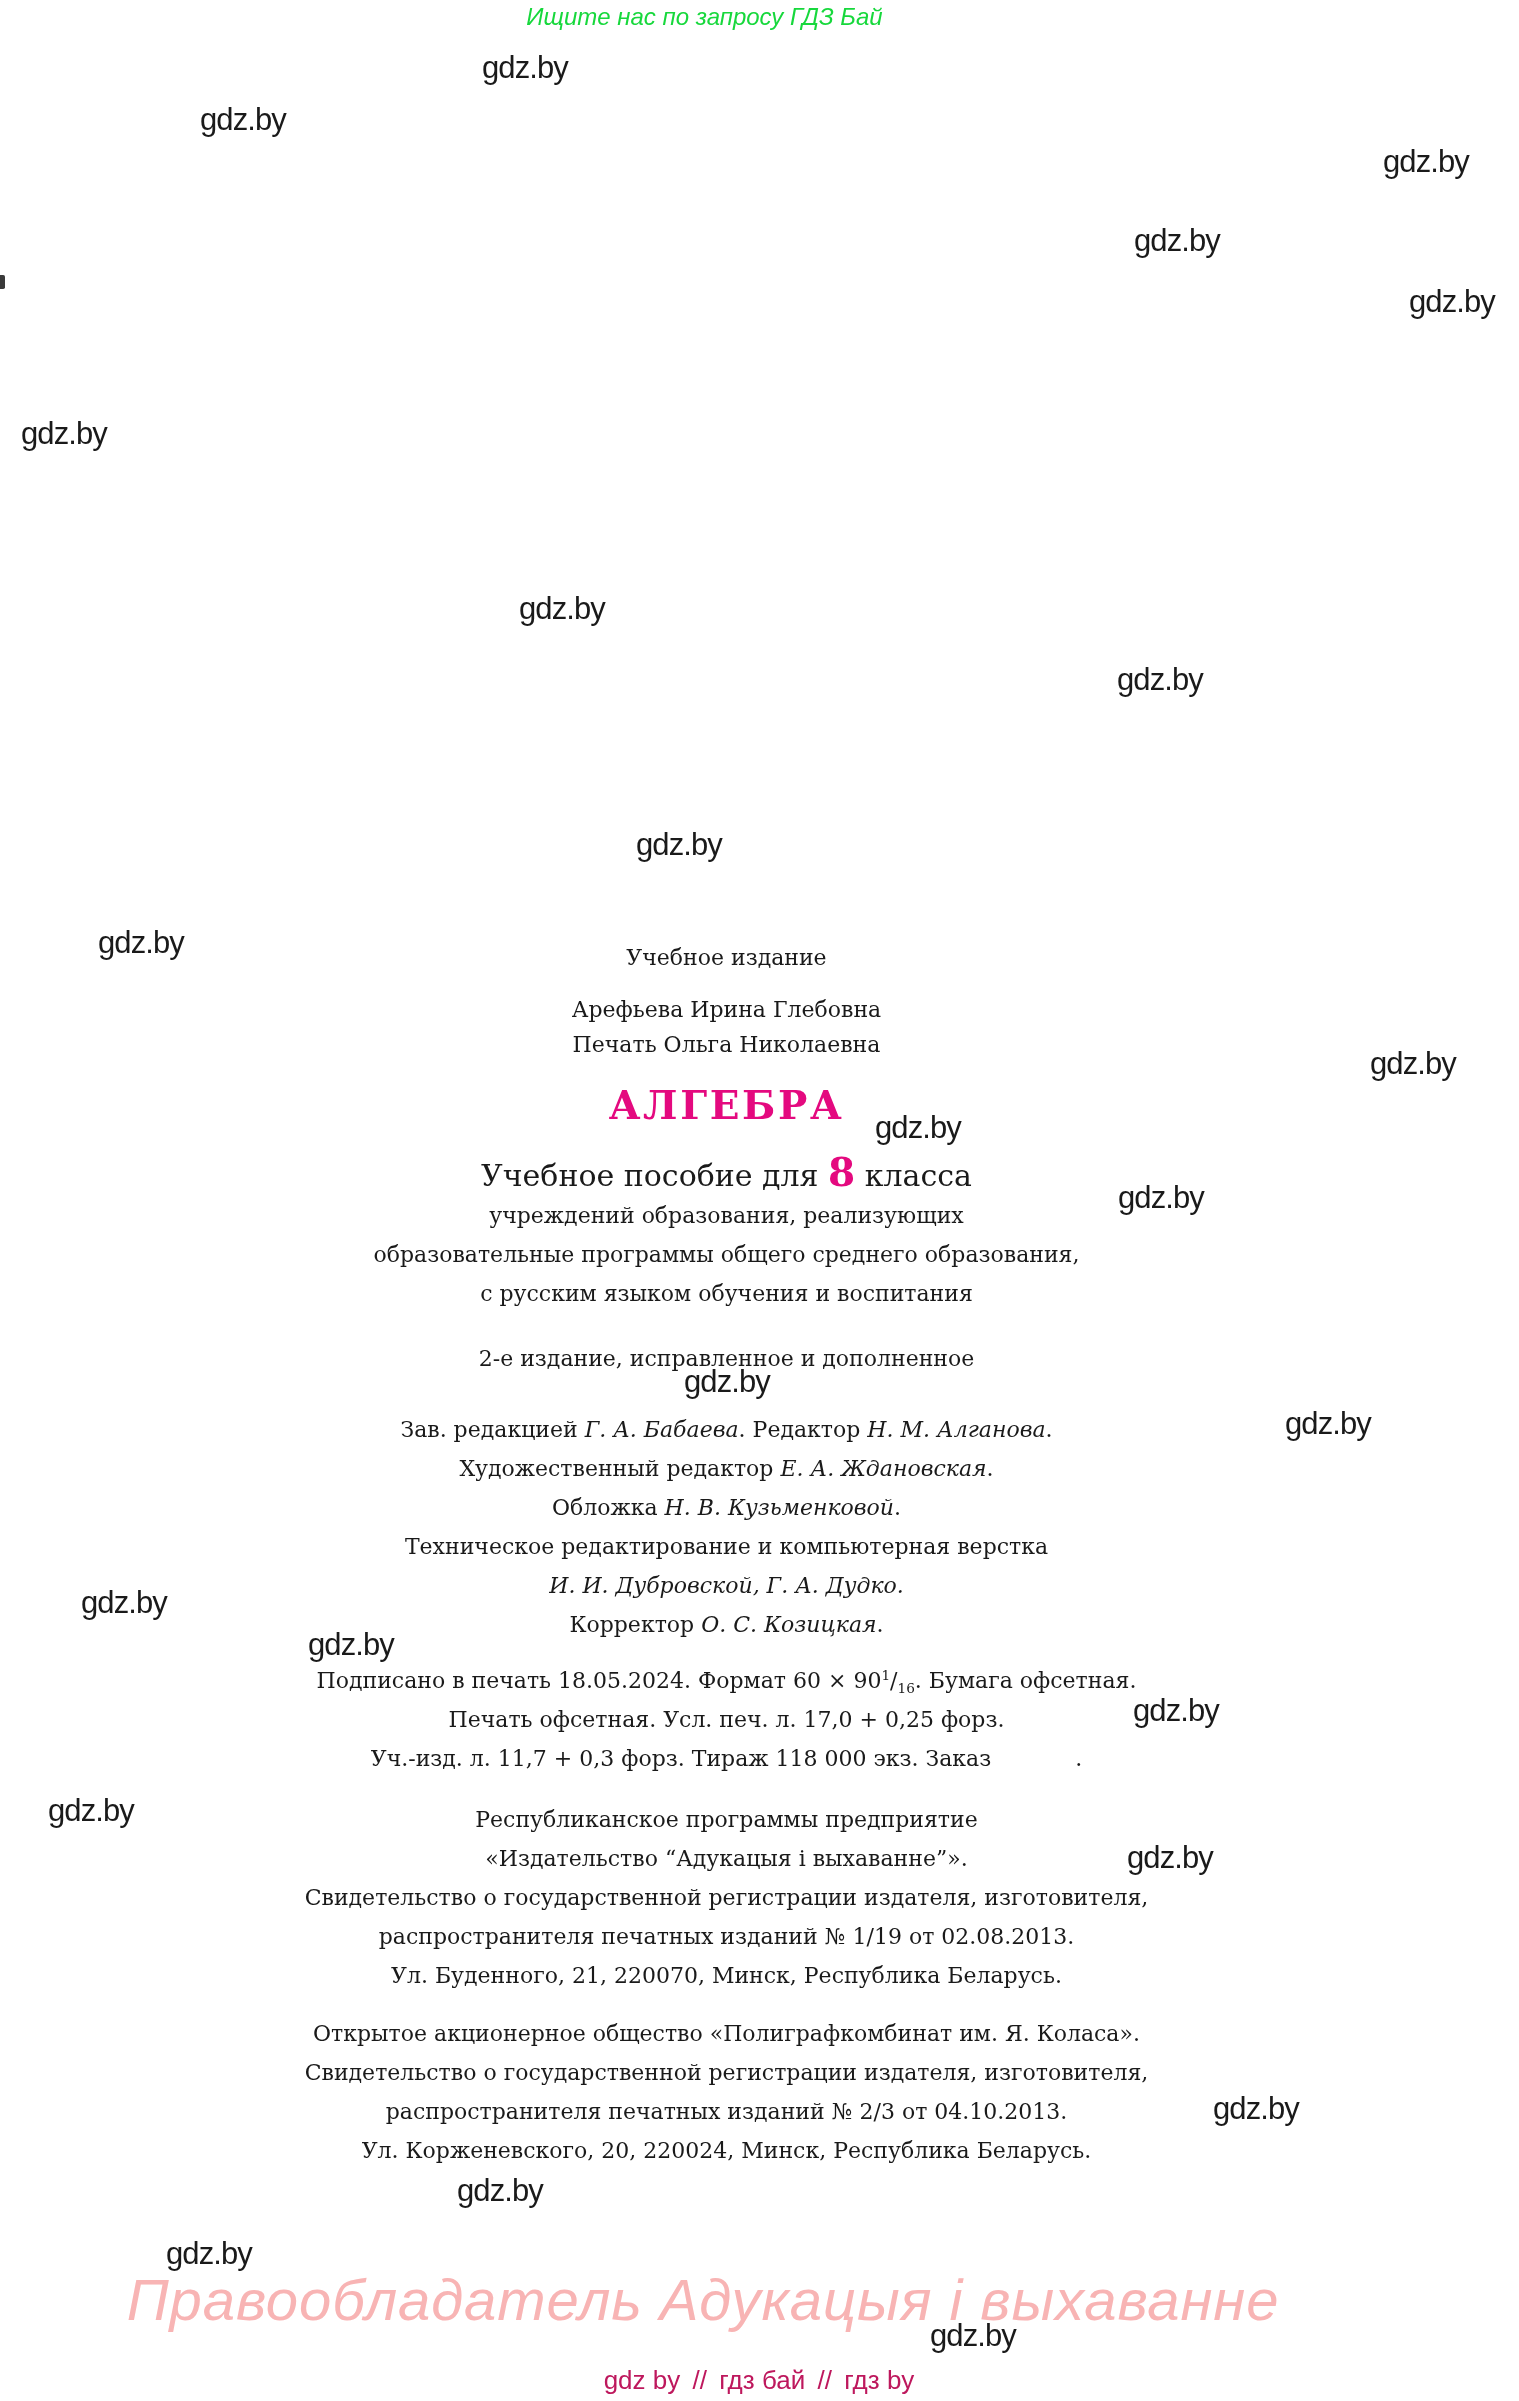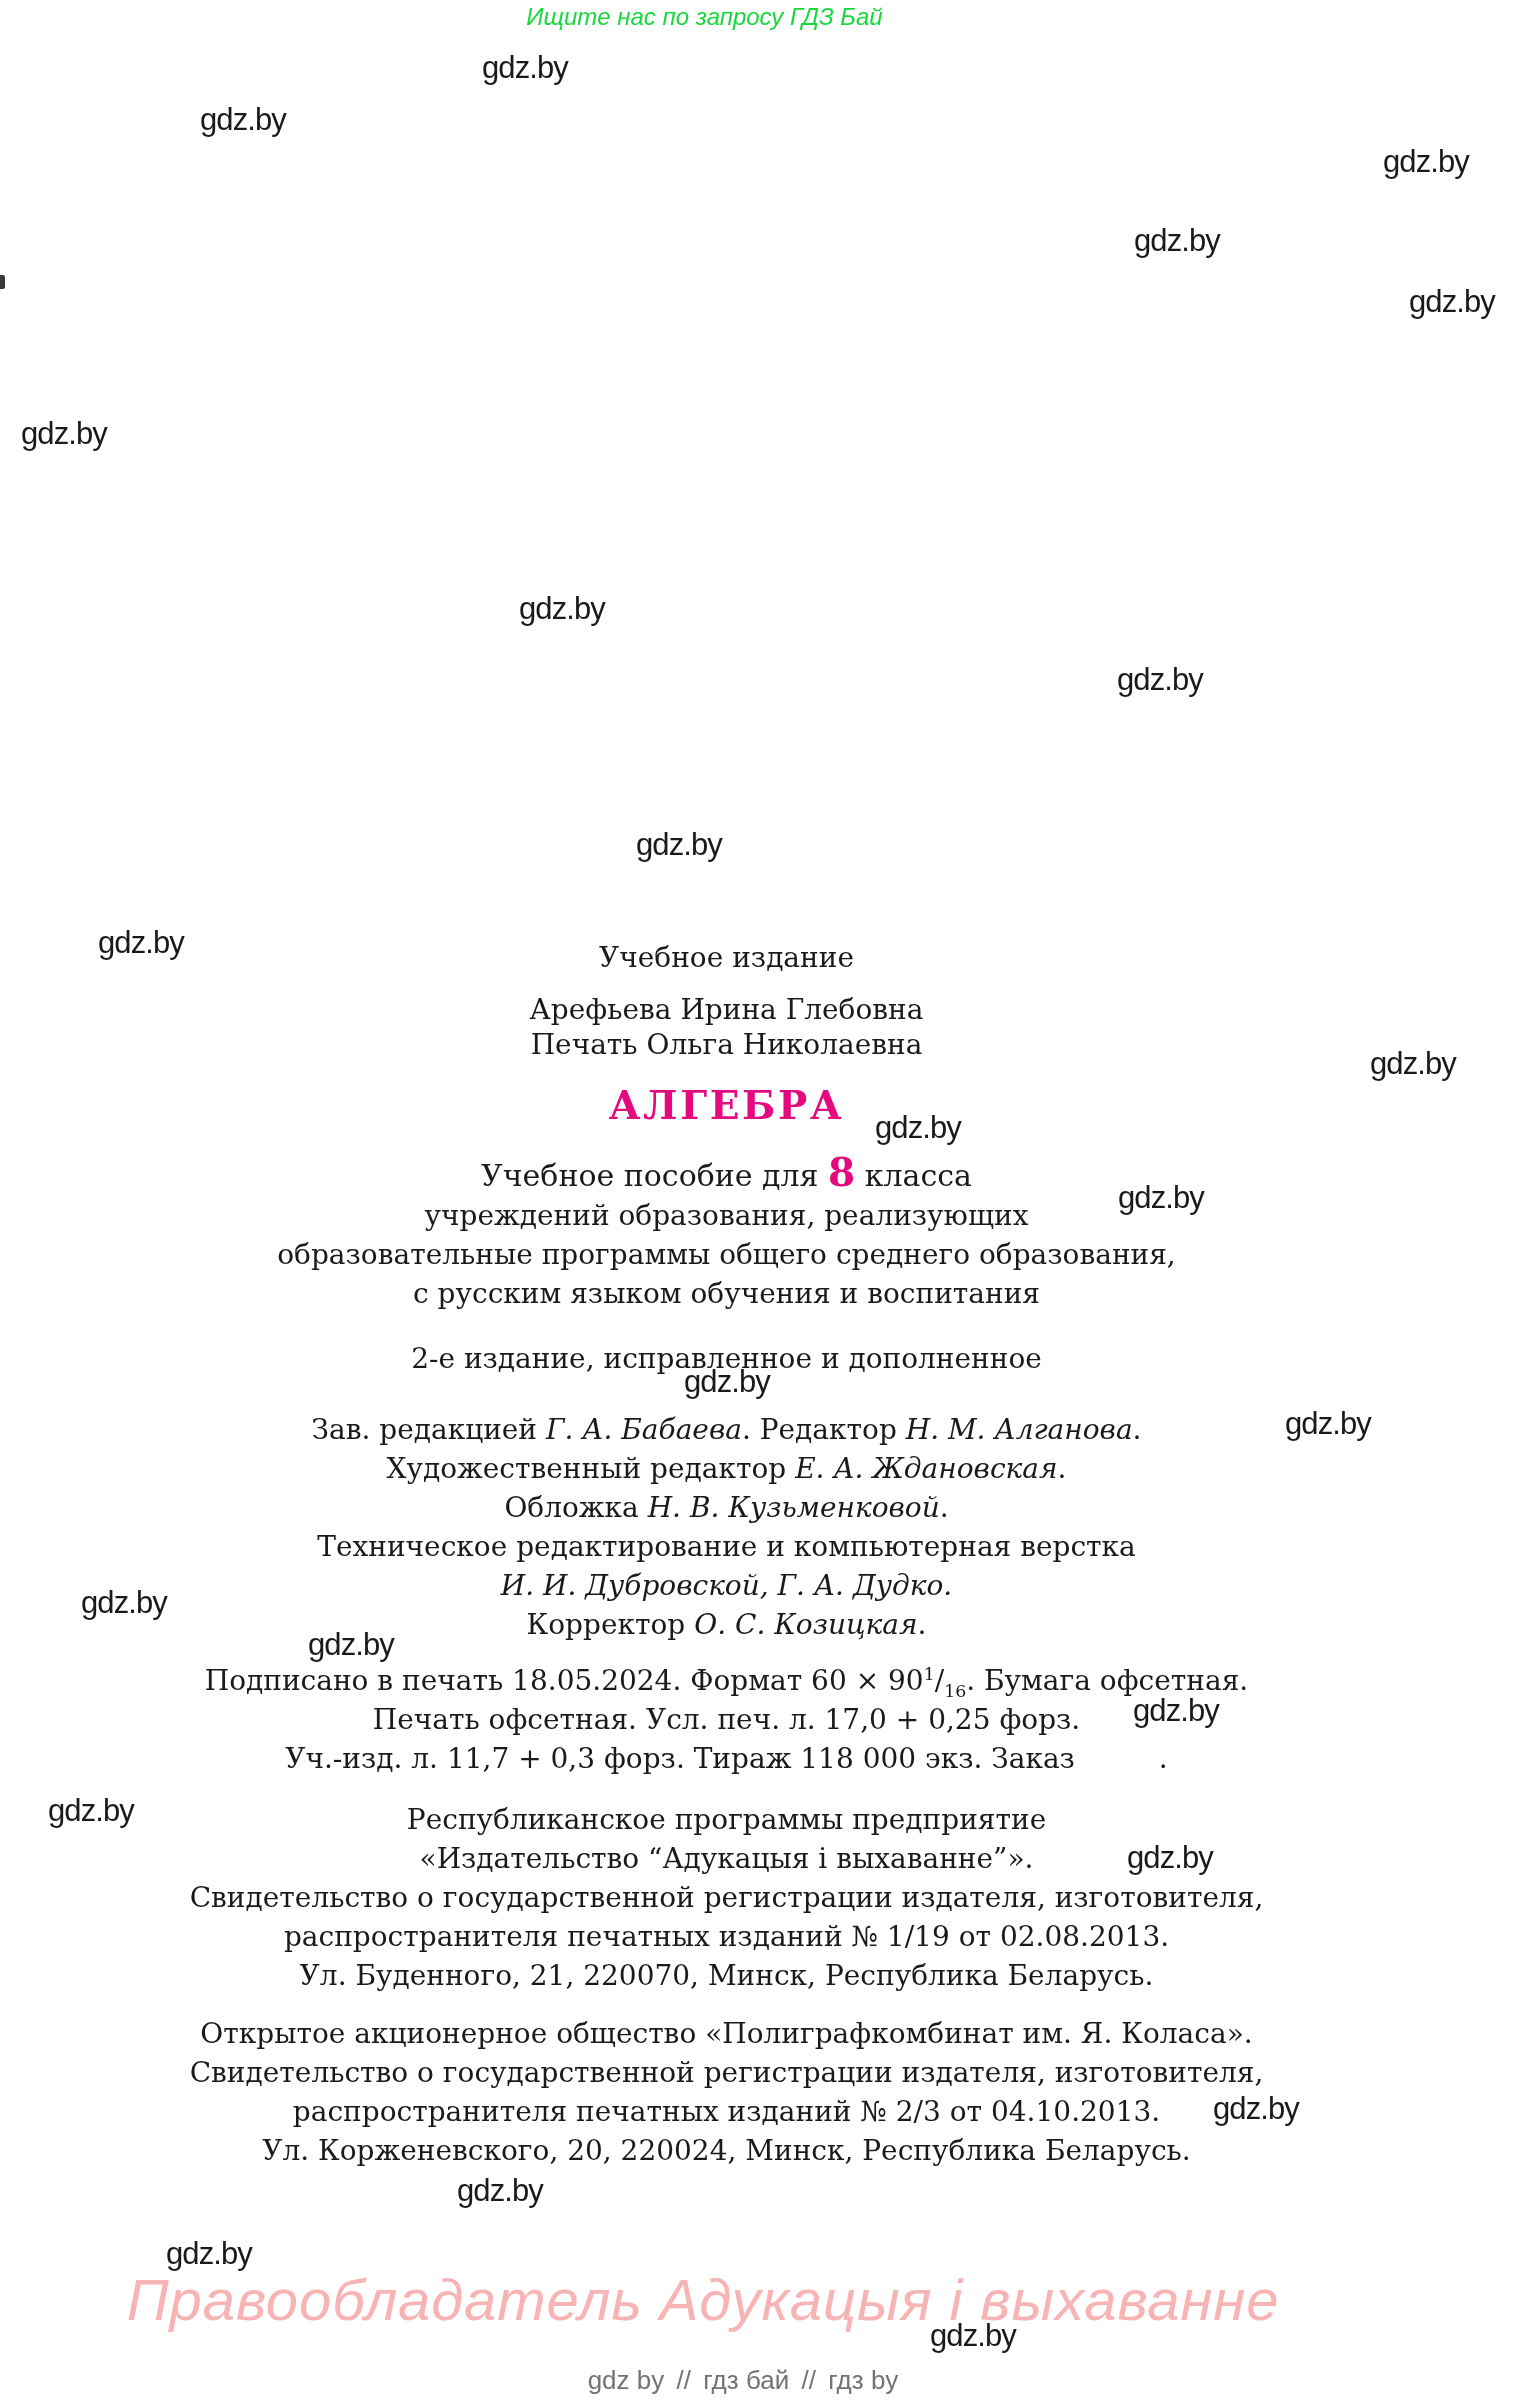--- a/index.html
+++ b/index.html
@@ -18,21 +18,21 @@
   }
   
   .wm{
     position:absolute;
     font-family:"Liberation Sans",sans-serif;
     font-size:31px;line-height:33px;letter-spacing:-0.9px;
     white-space:nowrap;
   }
   
   .col{left:0;width:1453px;text-align:center;}
-  .line{font-size:28px;line-height:39px;white-space:nowrap;}
+  .line{font-size:22px;line-height:39px;white-space:nowrap;}
   .authors .line{line-height:35px;}
   .b{font-weight:normal;}
   .i{font-style:italic;text-align:center;}
   .title-line{
     font-size:39px;line-height:53px;font-weight:bold;letter-spacing:2.6px;
     white-space:nowrap;
   }
   .subtitle-line{font-size:30px;line-height:42px;white-space:nowrap;}
   .grade{font-size:39px;font-weight:bold;}
   sup.fr{font-size:0.62em;vertical-align:super;line-height:0;}
@@ -143,16 +143,16 @@
 
 <div class="abs col" style="top:2014px">
   <div class="line">Открытое акционерное общество «Полиграфкомбинат им. Я. Коласа».</div>
   <div class="line">Свидетельство о государственной регистрации издателя, изготовителя,</div>
   <div class="line">распространителя печатных изданий № 2/3 от 04.10.2013.</div>
   <div class="line">Ул. Корженевского, 20, 220024, Минск, Республика Беларусь.</div>
 </div>
 
 <div class="abs rights" id="rights-banner" style="color: rgb(248, 180, 180);">Правообладатель Адукацыя і выхаванне</div>
 
-<div class="abs footer" id="footer-links" style="color: #737373;">
+<div class="abs footer" id="footer-links" style="color: #be185d; margin-left: 16px;">
   <span class="flink">gdz by</span><span class="sep">//</span><span class="flink">гдз бай</span><span class="sep">//</span><span class="flink">гдз by</span>
 </div>
 
 
 </body></html>

